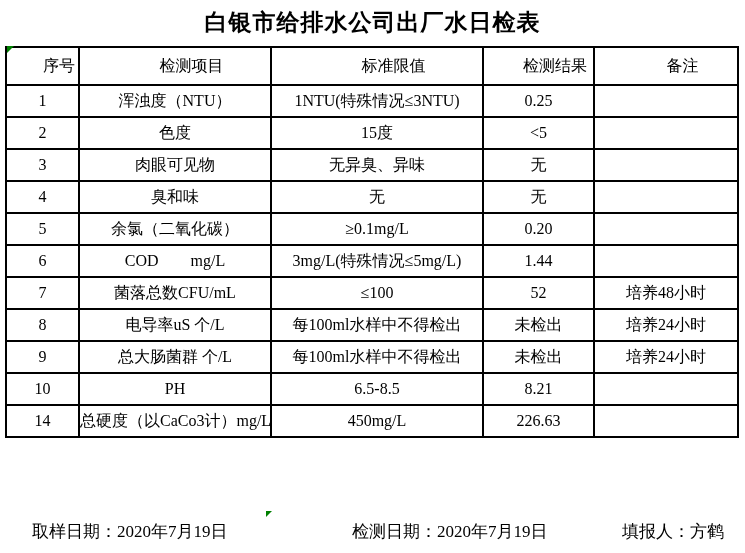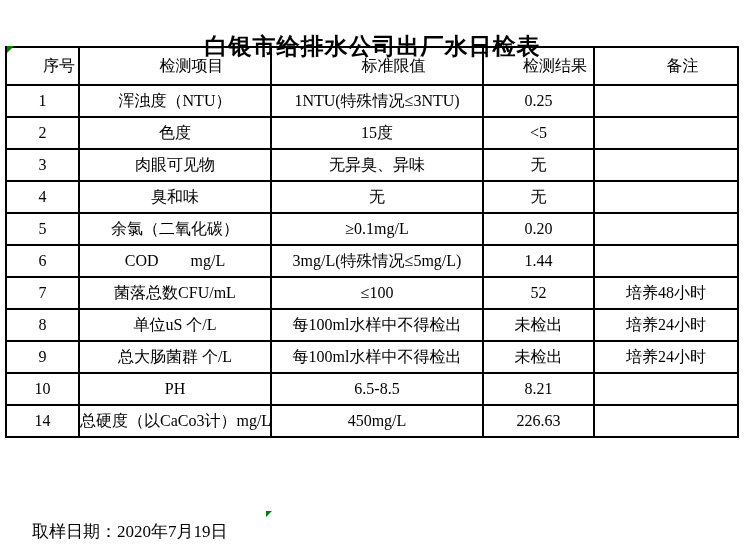--- a/index.html
+++ b/index.html
@@ -17,21 +17,20 @@
   }
   .page-title {
     position: absolute;
     top: 7px;
     left: 0;
     width: 100%;
     text-align: center;
     font-size: 23px;
     font-weight: bold;
     letter-spacing: 1px;
-    margin-top: 24px;
   }
   .table-wrap {
     position: absolute;
     left: 5px;
     top: 46px;
   }
   table.check-table {
     border-collapse: collapse;
     table-layout: fixed;
     width: 732px;
@@ -156,21 +155,21 @@
       </tr>
       <tr>
         <td>7</td>
         <td>菌落总数CFU/mL</td>
         <td>≤100</td>
         <td>52</td>
         <td>培养48小时</td>
       </tr>
       <tr>
         <td>8</td>
-        <td>单位uS 个/L</td>
+        <td>电导率uS 个/L</td>
         <td>每100ml水样中不得检出</td>
         <td>未检出</td>
         <td>培养24小时</td>
       </tr>
       <tr>
         <td>9</td>
         <td>总大肠菌群 个/L</td>
         <td>每100ml水样中不得检出</td>
         <td>未检出</td>
         <td>培养24小时</td>
@@ -191,13 +190,15 @@
       </tr>
     </tbody>
   </table>
 </div>
 
 <div class="corner-marker marker-top-left"></div>
 <div class="corner-marker marker-bottom"></div>
 
 <div class="footer-line">
   <span class="footer-item footer-sampling">取样日期：2020年7月19日</span>
+  <span class="footer-item footer-testing">检测日期：2020年7月19日</span>
+  <span class="footer-item footer-reporter">填报人：方鹤</span>
 </div>
 
 </body></html>

